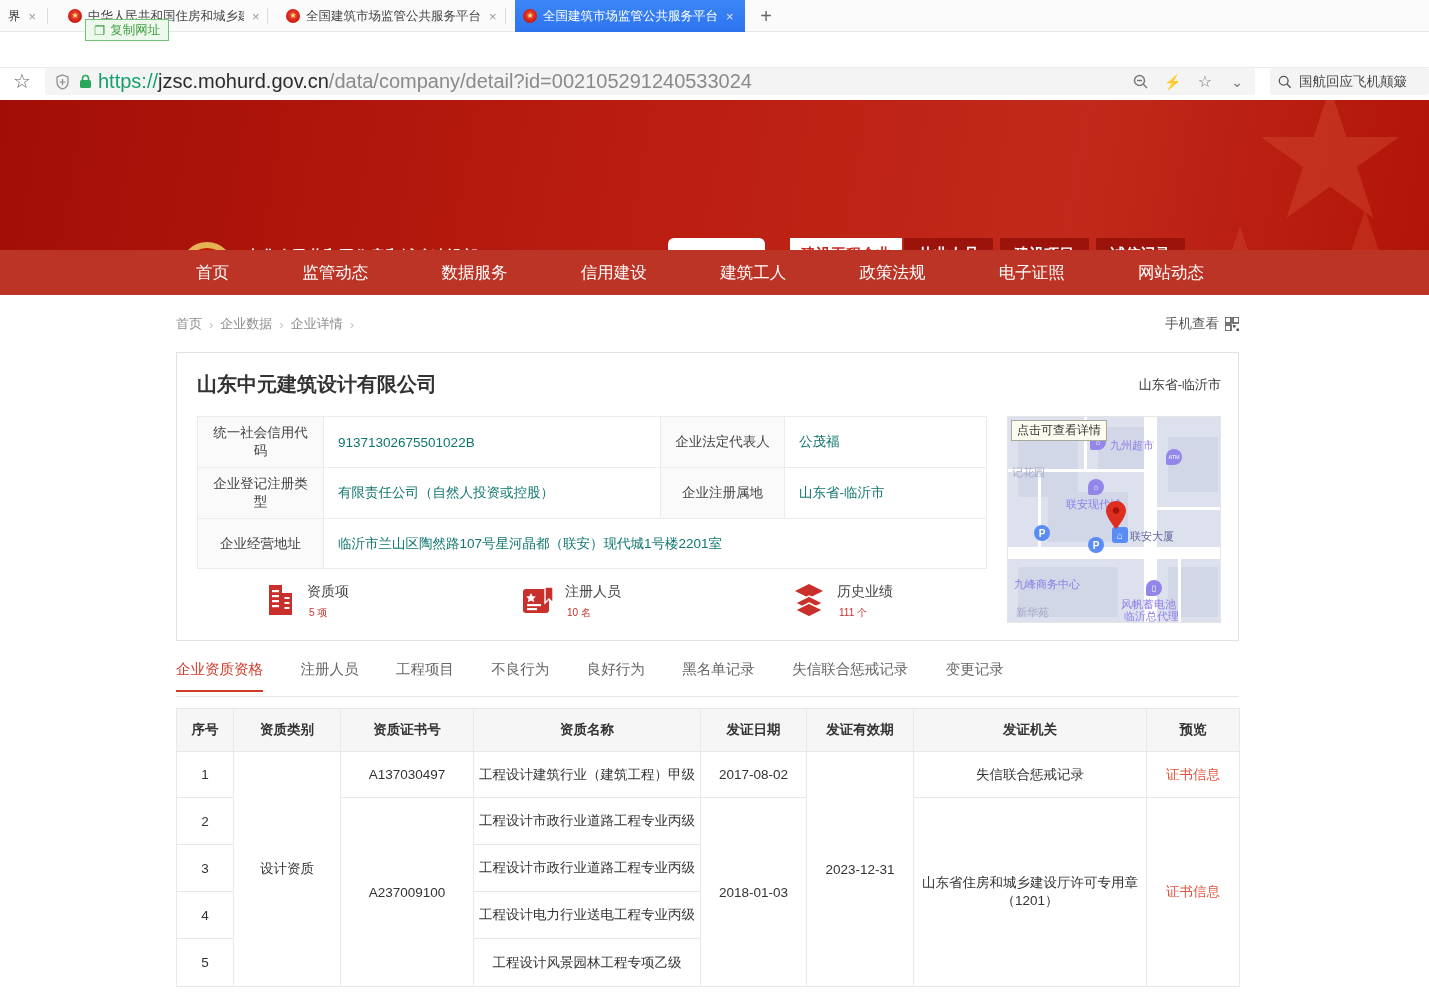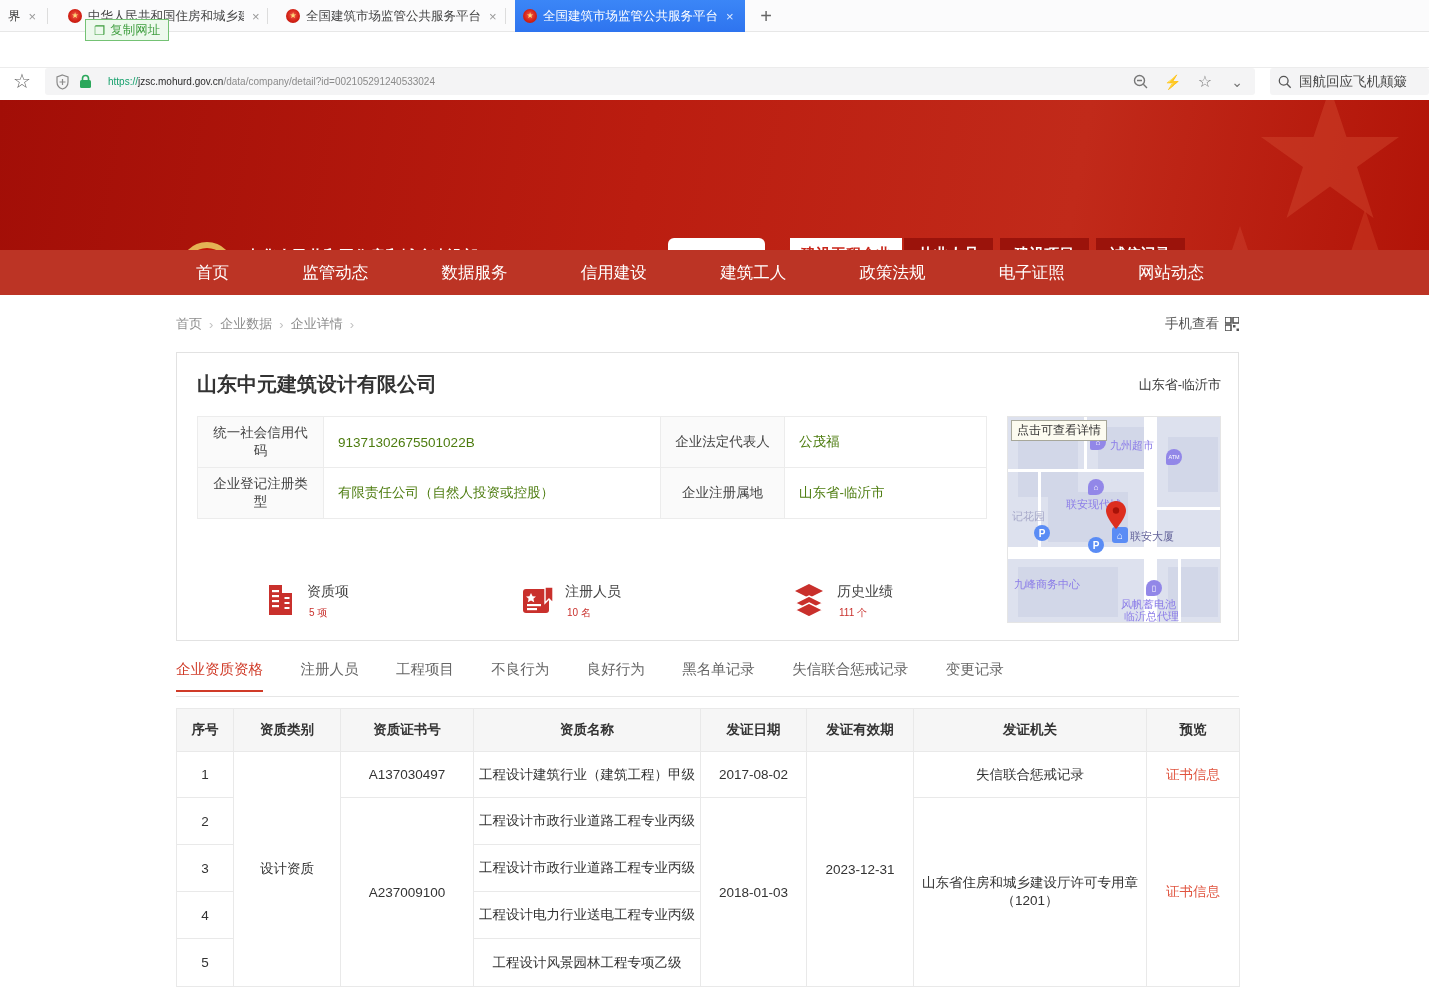--- a/index.html
+++ b/index.html
@@ -21,21 +21,21 @@
   .btab.active .tabclose { color:#dce9ff; }
   .newtab { position:absolute; left:752px; top:2px; width:28px; height:28px; text-align:center;
             line-height:28px; font-size:20px; color:#666; }
   #copy-tip { left:85px; top:19px; height:22px; background:#edf9ed; border:1px solid #74c274;
               color:#3f9e3f; font-size:12.5px; padding:2px 8px; z-index:30; display:flex; gap:5px; align-items:center; }
 
   #urlbar { left:0; top:32px; width:1429px; height:36px; background:#fff; border-bottom:1px solid #ececec; }
   .bigstar { left:8px; top:37px; width:28px; font-size:20px; color:#666; text-align:center; }
   #urlfield { left:45px; top:36px; width:1210px; height:27px; background:#f4f4f5; border-radius:3px;
               display:flex; align-items:center; padding:0 10px; }
-  #urltext { font-size:10px; margin-left:16px; white-space:nowrap; overflow:hidden; }
+  #urltext { font-size:20px; margin-left:6px; white-space:nowrap; overflow:hidden; }
   #urltext .scheme { color:#16a06c; }
   #urltext .host { color:#2b2b2b; }
   #urltext .path { color:#8a8a8a; }
   .urlicons { margin-left:auto; display:flex; align-items:center; gap:16px; color:#777; }
   .uicon { width:16px; height:16px; display:inline-flex; align-items:center; justify-content:center; font-size:14px; color:#777; }
   #newsbox { left:1270px; top:36px; width:159px; height:27px; background:#f4f4f5; border-radius:3px;
              display:flex; align-items:center; gap:7px; padding:0 8px; font-size:13.5px; color:#4a4a4a; }
 
   
   #siteheader { left:0; top:100px; width:1429px; height:150px; overflow:hidden;
@@ -64,36 +64,36 @@
   #crumbrow { left:176px; top:312px; width:1063px; height:24px; font-size:13px; color:#8d8d8d;
               display:flex; align-items:center; }
   .crumb-sep { color:#c2c2c2; margin:0 7px; }
   #mobileview { margin-left:auto; display:flex; align-items:center; gap:6px; color:#555; font-size:13.5px; }
 
   
   #card { left:176px; top:352px; width:1063px; height:289px; border:1px solid #e2e2e2; background:#fff; }
   #companyname { left:20px; top:18px; font-size:20px; font-weight:bold; color:#333; }
   #companyregion { right:17px; top:23px; font-size:13px; color:#333; }
   #infotable { left:20px; top:63px; width:789px; border-collapse:collapse; table-layout:fixed; }
-  #infotable td { border:1px solid #ececec; font-size:13.5px; color:#4d7c0f; padding:0 14px; }
+  #infotable td { border:1px solid #ececec; font-size:13.5px; color:#0f766e; padding:0 14px; }
   #infotable td.lbl { background:#fafafa; text-align:center; color:#444; }
   #infotable tr { height:51px; }
 
   .stat { position:absolute; top:230px; display:flex; align-items:flex-start; gap:10px; }
   .stat .txt .l { font-size:14px; color:#444; }
   .stat .txt .v { font-size:10px; color:#c9302c; margin-top:5px; padding-left:2px; }
 
   
   #map { left:830px; top:63px; width:214px; height:207px; background:#dde1ee; overflow:hidden; border:1px solid #e5e5e5; }
   .blk { position:absolute; background:#d2d7e8; }
   .road { position:absolute; background:#fff; }
   .mlabel { position:absolute; font-size:11px; white-space:nowrap; }
   .mlabel.purple { color:#8b7ce8; }
   .mlabel.navy { color:#63639a; }
-  .mlabel.faint { color:#a7a9c9;margin-top:44px; }
+  .mlabel.faint { color:#a7a9c9; }
   .poi { position:absolute; width:16px; height:16px; border-radius:50% 50% 50% 2px; background:#9287e8;
          color:#fff; display:flex; align-items:center; justify-content:center; font-size:8px; }
   .poi.blue { background:#5a8cf5; border-radius:50%; font-size:10px; font-weight:bold; }
   #maptip { position:absolute; left:3px; top:3px; background:#fcfbf0; border:1px solid #a7a79a;
             font-size:12px; color:#333; padding:1px 5px; z-index:5; }
 
   
   #dtabs { left:176px; top:660px; width:1063px; height:37px; border-bottom:1px solid #e6e6e6; }
   .dtab { display:inline-block; margin-right:33px; font-size:14.5px; color:#666; padding-bottom:11px; }
   .dtab.active { color:#d03b28; border-bottom:2px solid #d03b28; }
@@ -288,20 +288,24 @@
         <td class="lbl">统一社会信用代码</td>
         <td>91371302675501022B</td>
         <td class="lbl">企业法定代表人</td>
         <td>公茂福</td>
       </tr>
       <tr>
         <td class="lbl">企业登记注册类型</td>
         <td>有限责任公司（自然人投资或控股）</td>
         <td class="lbl">企业注册属地</td>
         <td>山东省-临沂市</td>
+      </tr>
+      <tr style="height:50px;">
+        <td class="lbl">企业经营地址</td>
+        <td colspan="3">临沂市兰山区陶然路107号星河晶都（联安）现代城1号楼2201室</td>
       </tr>
     </tbody>
       </table>
 
     <div class="stat" style="left:88px;">
       <svg width="32" height="34" viewBox="0 0 32 34">
         <rect x="4" y="2" width="13" height="30" fill="#c9302c"></rect>
         <rect x="17" y="10" width="10" height="22" fill="#c9302c"></rect>
         <rect x="7" y="7" width="7" height="2.2" fill="#fff"></rect>
           <rect x="7" y="12" width="7" height="2.2" fill="#fff"></rect>

